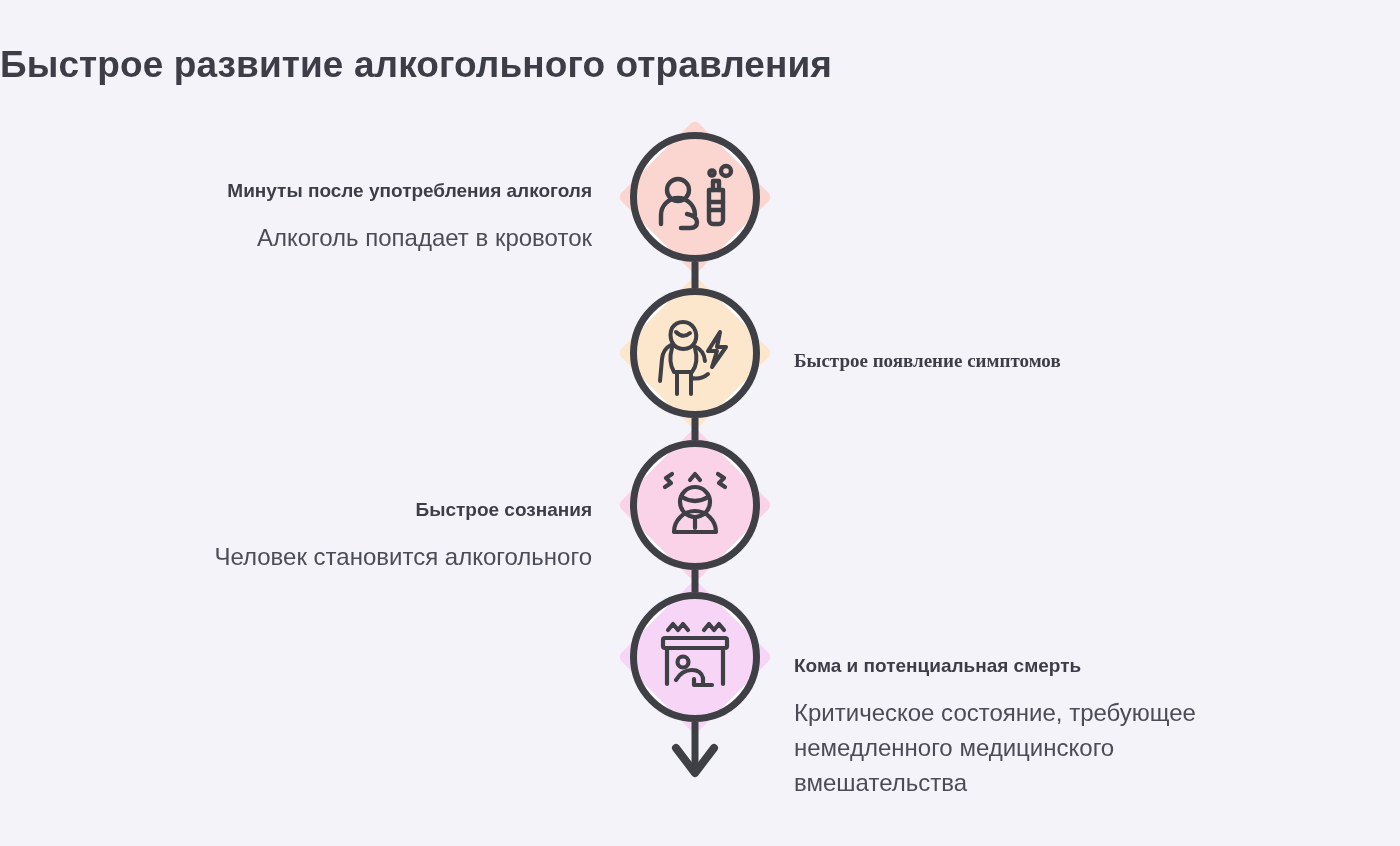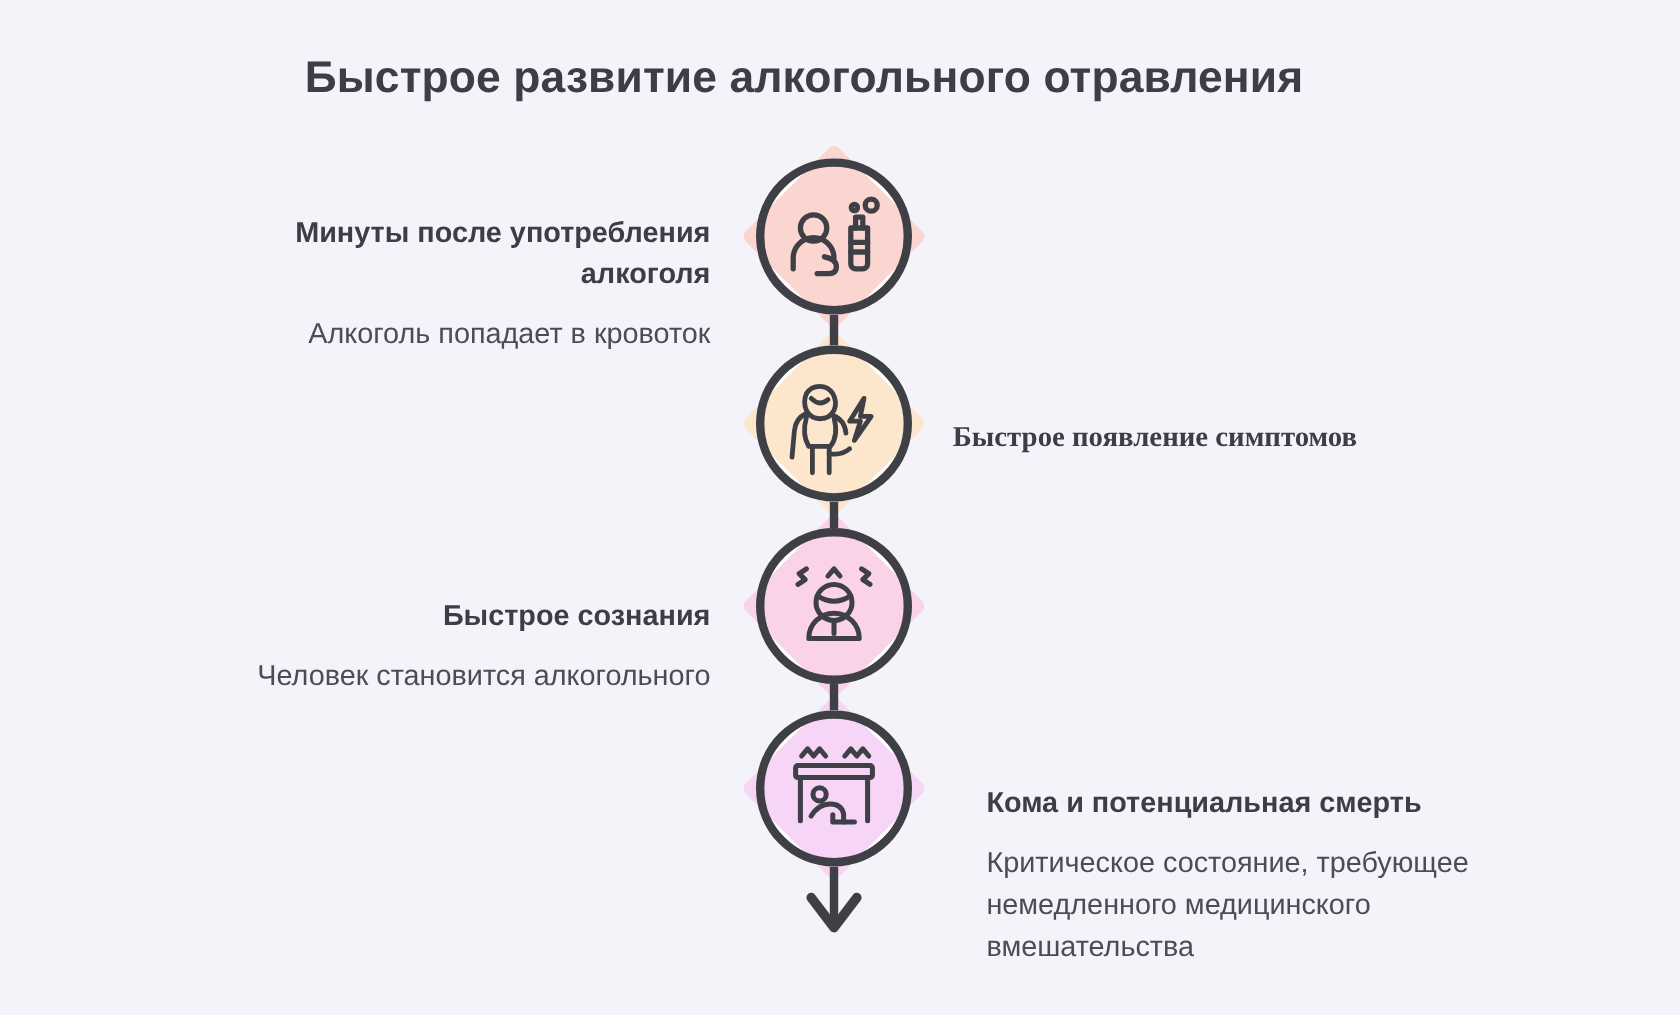--- a/index.html
+++ b/index.html
@@ -21,21 +21,21 @@
     width: 1400px;
     height: 846px;
   }
 
   
   .page-title {
     position: absolute;
     left: 0;
     top: 44px;
     width: 1340px;
-    text-align: center;
+    text-align: left;
     font-size: 37px;
     font-weight: bold;
     color: #3d3d47;
     letter-spacing: 0.1px;
     white-space: nowrap;
   }
 
   
   .spine {
     position: absolute;
@@ -113,21 +113,21 @@
 
   
   .step-text {
     position: absolute;
     width: 430px;
   }
   .step-text.left  { text-align: right; }
   .step-text.right { text-align: left;  }
 
   .step-heading {
-    font-size: 24px;
+    font-size: 19px;
     font-weight: bold;
     color: #3d3d47;
     line-height: 1.42;
     margin: 0;
   }
   .step-desc {
     font-size: 24px;
     font-weight: normal;
     color: #4c4c57;
     line-height: 1.45;
@@ -252,18 +252,18 @@
         <circle cx="53" cy="70" r="5.5"></circle>
         <path d="M46 88 q6 -10 16 -10 q9 0 11 8 v7 h-9 v-6"></path>
         <path d="M73 93 h9"></path>
         <path d="M38 38 l5 -6 l5 6 l5 -6 l5 6"></path>
         <path d="M74 38 l5 -6 l5 6 l5 -6 l5 6"></path>
       </svg>
     </div>
     <div class="node-ring"></div>
   </div>
 
-  <div class="step-text right" style="left:822px; top:653px;">
+  <div class="step-text right" style="left:794px; top:653px;">
     <p class="step-heading">Кома и потенциальная смерть</p>
     <p class="step-desc">Критическое состояние, требующее немедленного медицинского вмешательства</p>
   </div>
 
 </div>
 
 </body></html>

